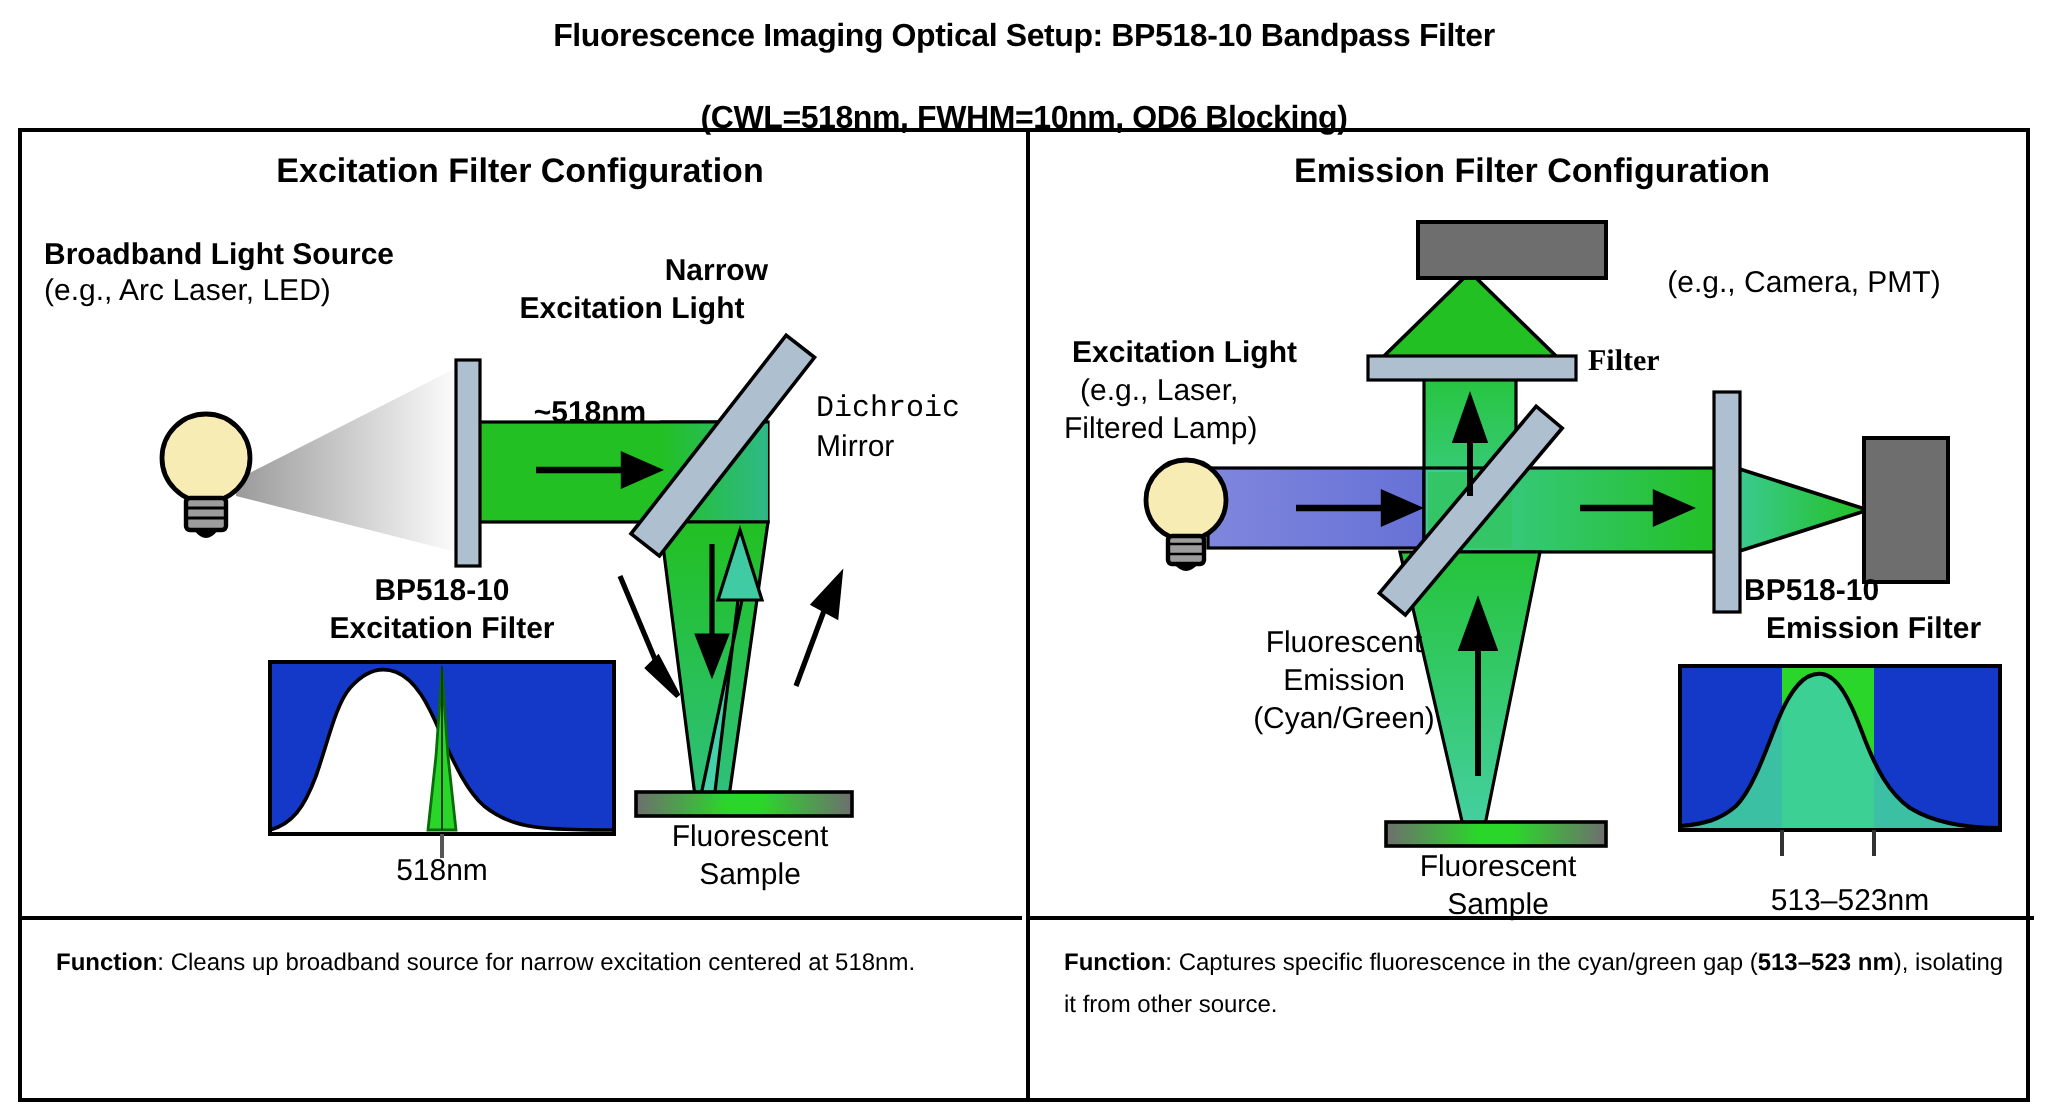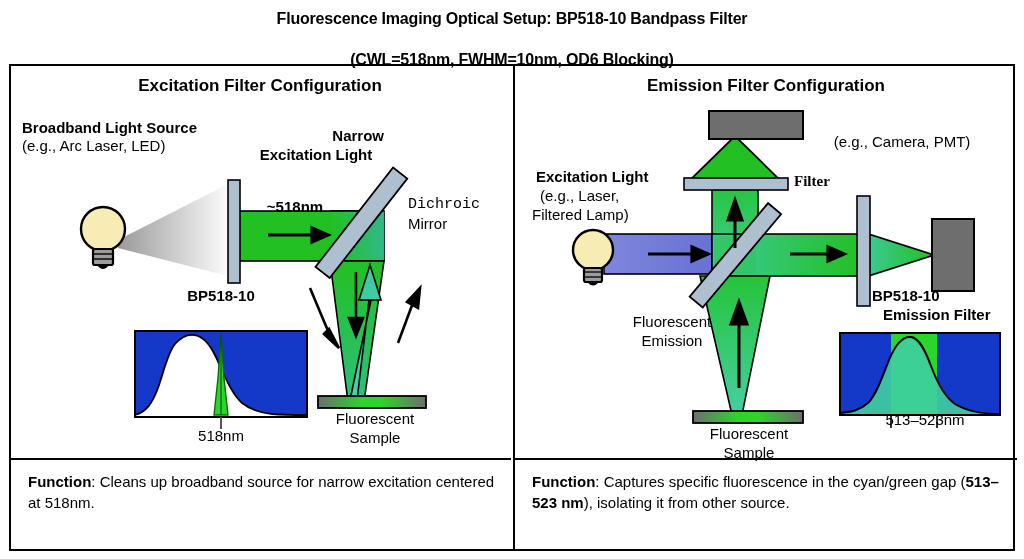--- a/index.html
+++ b/index.html
@@ -20,21 +20,21 @@
 
   .panel-head{position:absolute;top:76px;width:502px;text-align:center;
               font-size:17px;font-weight:bold;}
   .panel-head.left{left:9px;}
   .panel-head.right{left:515px;}
 
   .lbl{position:absolute;font-size:15px;line-height:17px;}
   .lbl.b{font-weight:bold;}
   .lbl.c{text-align:center;}
 
-  .func{position:absolute;font-size:15px;line-height:21px;}
+  .func{position:absolute;font-size:12px;line-height:21px;}
   .func b{font-weight:bold;}
 
   svg{position:absolute;left:0;top:0;width:1024px;height:559px;pointer-events:none;}
 </style>
 </head>
 <body>
 
 <div id="root">
 
   <div class="title">
@@ -226,46 +226,48 @@
   <div class="lbl" style="left:22px;top:137px;width:240px;">(e.g., Arc Laser, LED)</div>
 
   <div class="lbl b c" style="left:248px;top:127px;width:136px;text-align:right;">Narrow</div>
   <div class="lbl b c" style="left:238px;top:146px;width:156px;">Excitation Light</div>
   <div class="lbl b c" style="left:234px;top:165px;width:122px;margin-top:33px;">~518nm</div>
 
   <div class="lbl" style="left:408px;top:196px;width:90px;font-family:Liberation Mono, monospace;">Dichroic</div>
   <div class="lbl" style="left:408px;top:215px;width:90px;">Mirror</div>
 
   <div class="lbl b c" style="left:139px;top:287px;width:164px;">BP518-10</div>
+  <div class="lbl b c" style="left:131px;top:306px;width:180px;">Excitation Filter</div>
 
   <div class="lbl c" style="left:166px;top:427px;width:110px;">518nm</div>
 
   <div class="lbl c" style="left:320px;top:410px;width:110px;">Fluorescent</div>
   <div class="lbl c" style="left:320px;top:429px;width:110px;">Sample</div>
 
   <div class="func" style="left:28px;top:471px;width:468px;">
     <b>Function</b><span>: Cleans up broadband source for narrow excitation centered at 518nm.</span>
   </div>
 
   <div class="lbl c" style="left:808px;top:133px;width:188px;">(e.g., Camera, PMT)</div>
 
   <div class="lbl b" style="left:536px;top:168px;width:172px;">Excitation Light</div>
   <div class="lbl" style="left:540px;top:187px;width:172px;">(e.g., Laser,</div>
   <div class="lbl" style="left:532px;top:206px;width:182px;">Filtered Lamp)</div>
 
   <div class="lbl b" style="left:794px;top:173px;width:72px;font-family:Liberation Serif, serif;">Filter</div>
 
   <div class="lbl c" style="left:598px;top:313px;width:148px;">Fluorescent</div>
   <div class="lbl c" style="left:598px;top:332px;width:148px;">Emission</div>
+  <div class="lbl c" style="left:598px;top:351px;width:148px;">(Cyan/Green)</div>
 
   <div class="lbl c" style="left:694px;top:425px;width:110px;">Fluorescent</div>
   <div class="lbl c" style="left:694px;top:444px;width:110px;">Sample</div>
 
   <div class="lbl b" style="left:872px;top:287px;width:140px;">BP518-10</div>
   <div class="lbl b" style="left:859px;top:306px;width:160px;margin-left:24px;">Emission Filter</div>
 
-  <div class="lbl c" style="left:860px;top:411px;width:130px;">513–523nm</div>
+  <div class="lbl c" style="left:860px;top:442px;width:130px;">513–523nm</div>
 
   <div class="func" style="left:532px;top:471px;width:470px;">
     <b>Function</b><span>: Captures specific fluorescence in the cyan/green gap (</span><b>513–523 nm</b><span>), isolating it from other source.</span>
   </div>
 
 </div>
 
 </body></html>

